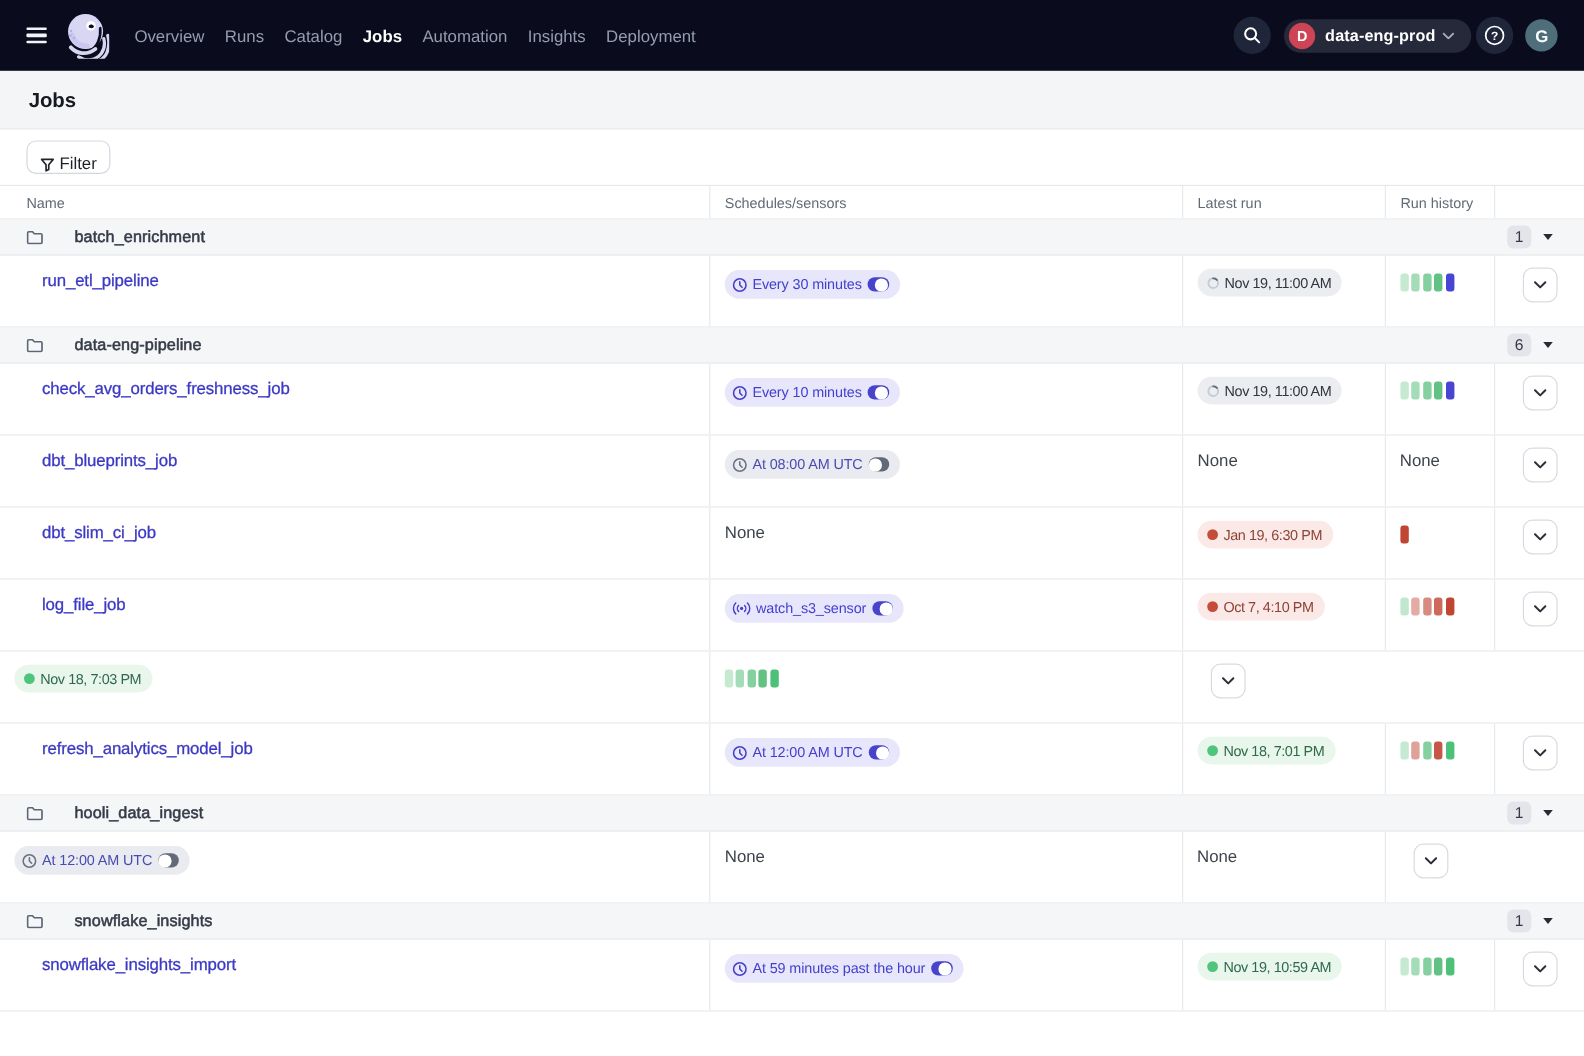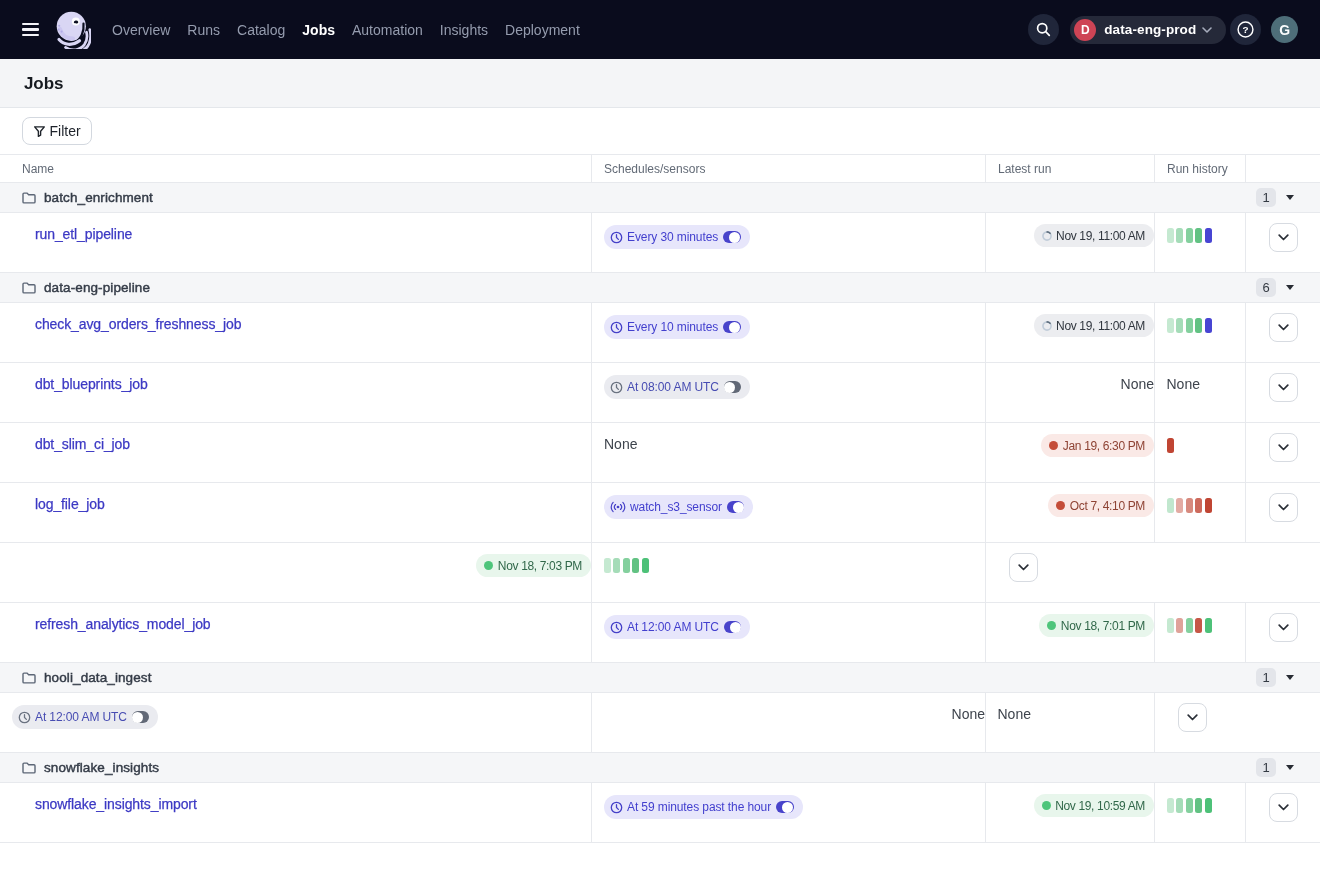--- a/index.html
+++ b/index.html
@@ -22,42 +22,42 @@
 .depl svg { margin-left:6px; }
 .help { margin-left:4px; }
 .gav { width:27px; height:27px; border-radius:50%; background:#4E6E79; color:#FBFCFD; font-size:14px; font-weight:700; display:flex; align-items:center; justify-content:center; margin-left:10px; }
 
 
 .pagehead { height:49px; background:#F4F5F7; border-bottom:1px solid #E4E7EB; display:flex; align-items:center; padding-left:24px; }
 .pagehead h1 { font-size:17px; font-weight:700; color:#161A20; letter-spacing:-0.1px; margin-top:2px; }
 
 
 .filterbar { height:46px; background:#fff; padding:9px 0 0 22px; }
-.filterbtn { display:inline-flex; align-items:center; height:28px; padding:0 10px; border:1px solid #D3D8DF; border-radius:8px; background:#fff; font-size:14px; color:#1D222A; font-weight:400; gap:3.5px; }
+.filterbtn { display:inline-flex; align-items:flex-end; height:28px; padding:0 10px; border:1px solid #D3D8DF; border-radius:8px; background:#fff; font-size:14px; color:#1D222A; font-weight:400; gap:3.5px; }
 
 
 .tbl { width:1320px; border-top:1px solid #E7E9ED; }
 .hrow { display:grid; grid-template-columns:592px 394px 169px 91px 74px; height:28px; border-bottom:1px solid #E7E9ED; }
 .hrow div { font-size:12px; color:#626A76; padding-top:7px; border-right:1px solid #E7E9ED; }
 .hrow div:last-child { border-right:none; }
 .hc1 { padding-left:22px; } .hc2,.hc3,.hc4 { padding-left:12px; }
 
 .grow { height:30px; background:#F5F6F8; border-bottom:1px solid #E7E9ED; position:relative; display:flex; align-items:center; }
 .grow .fold { margin-left:22px; display:flex; }
-.grow .gname { font-size:13.5px; font-weight:400; color:#353C48; margin-left:8px; letter-spacing:0.1px; -webkit-text-stroke:0.45px #353C48; }
+.grow .gname { font-size:13.5px; font-weight:400; color:#353C48; margin-left:26px; letter-spacing:0.1px; -webkit-text-stroke:0.45px #353C48; }
 .grow .cnt { position:absolute; left:1256px; top:5px; width:20px; height:19px; background:#E3E5EA; border-radius:5px; font-size:13px; color:#343A43; display:flex; align-items:center; justify-content:center; }
 .grow .caret { position:absolute; left:1286px; top:12px; width:0; height:0; border-left:4.5px solid transparent; border-right:4.5px solid transparent; border-top:5.5px solid #272B33; }
 
 .jrow { display:grid; grid-template-columns:592px 394px 169px 91px 74px; height:60px; border-bottom:1px solid #E7E9ED; }
 .jrow > div { border-right:1px solid #E7E9ED; }
 .jrow > div:last-child { border-right:none; }
 .c-name { padding:12px 0 0 35px; }
 .c-name a { color:#3C39C4; font-size:14px; font-weight:400; text-decoration:none; letter-spacing:-0.1px; -webkit-text-stroke:0.25px #3C39C4; }
 .c-sched { padding:12px 0 0 12px; }
-.c-latest { padding:11px 0 0 12px;text-align:right; }
+.c-latest { padding:11px 0 0 12px; }
 .c-hist { padding:15px 0 0 11.5px; }
 .c-btn { padding:10px 0 0 23px; }
 
 .none { font-size:14px; color:#3E444D; }
 
 
 .spill { display:inline-flex; align-items:center; height:24px; border-radius:12px; padding:0 9px 0 6px; font-size:12px; letter-spacing:-0.1px; }
 .spill.on { background:#E7E6FB; color:#423FCE; }
 .spill.off { background:#EAEBF0; color:#474CB2; }
 .spill .ic { display:flex; margin-right:4px; }

